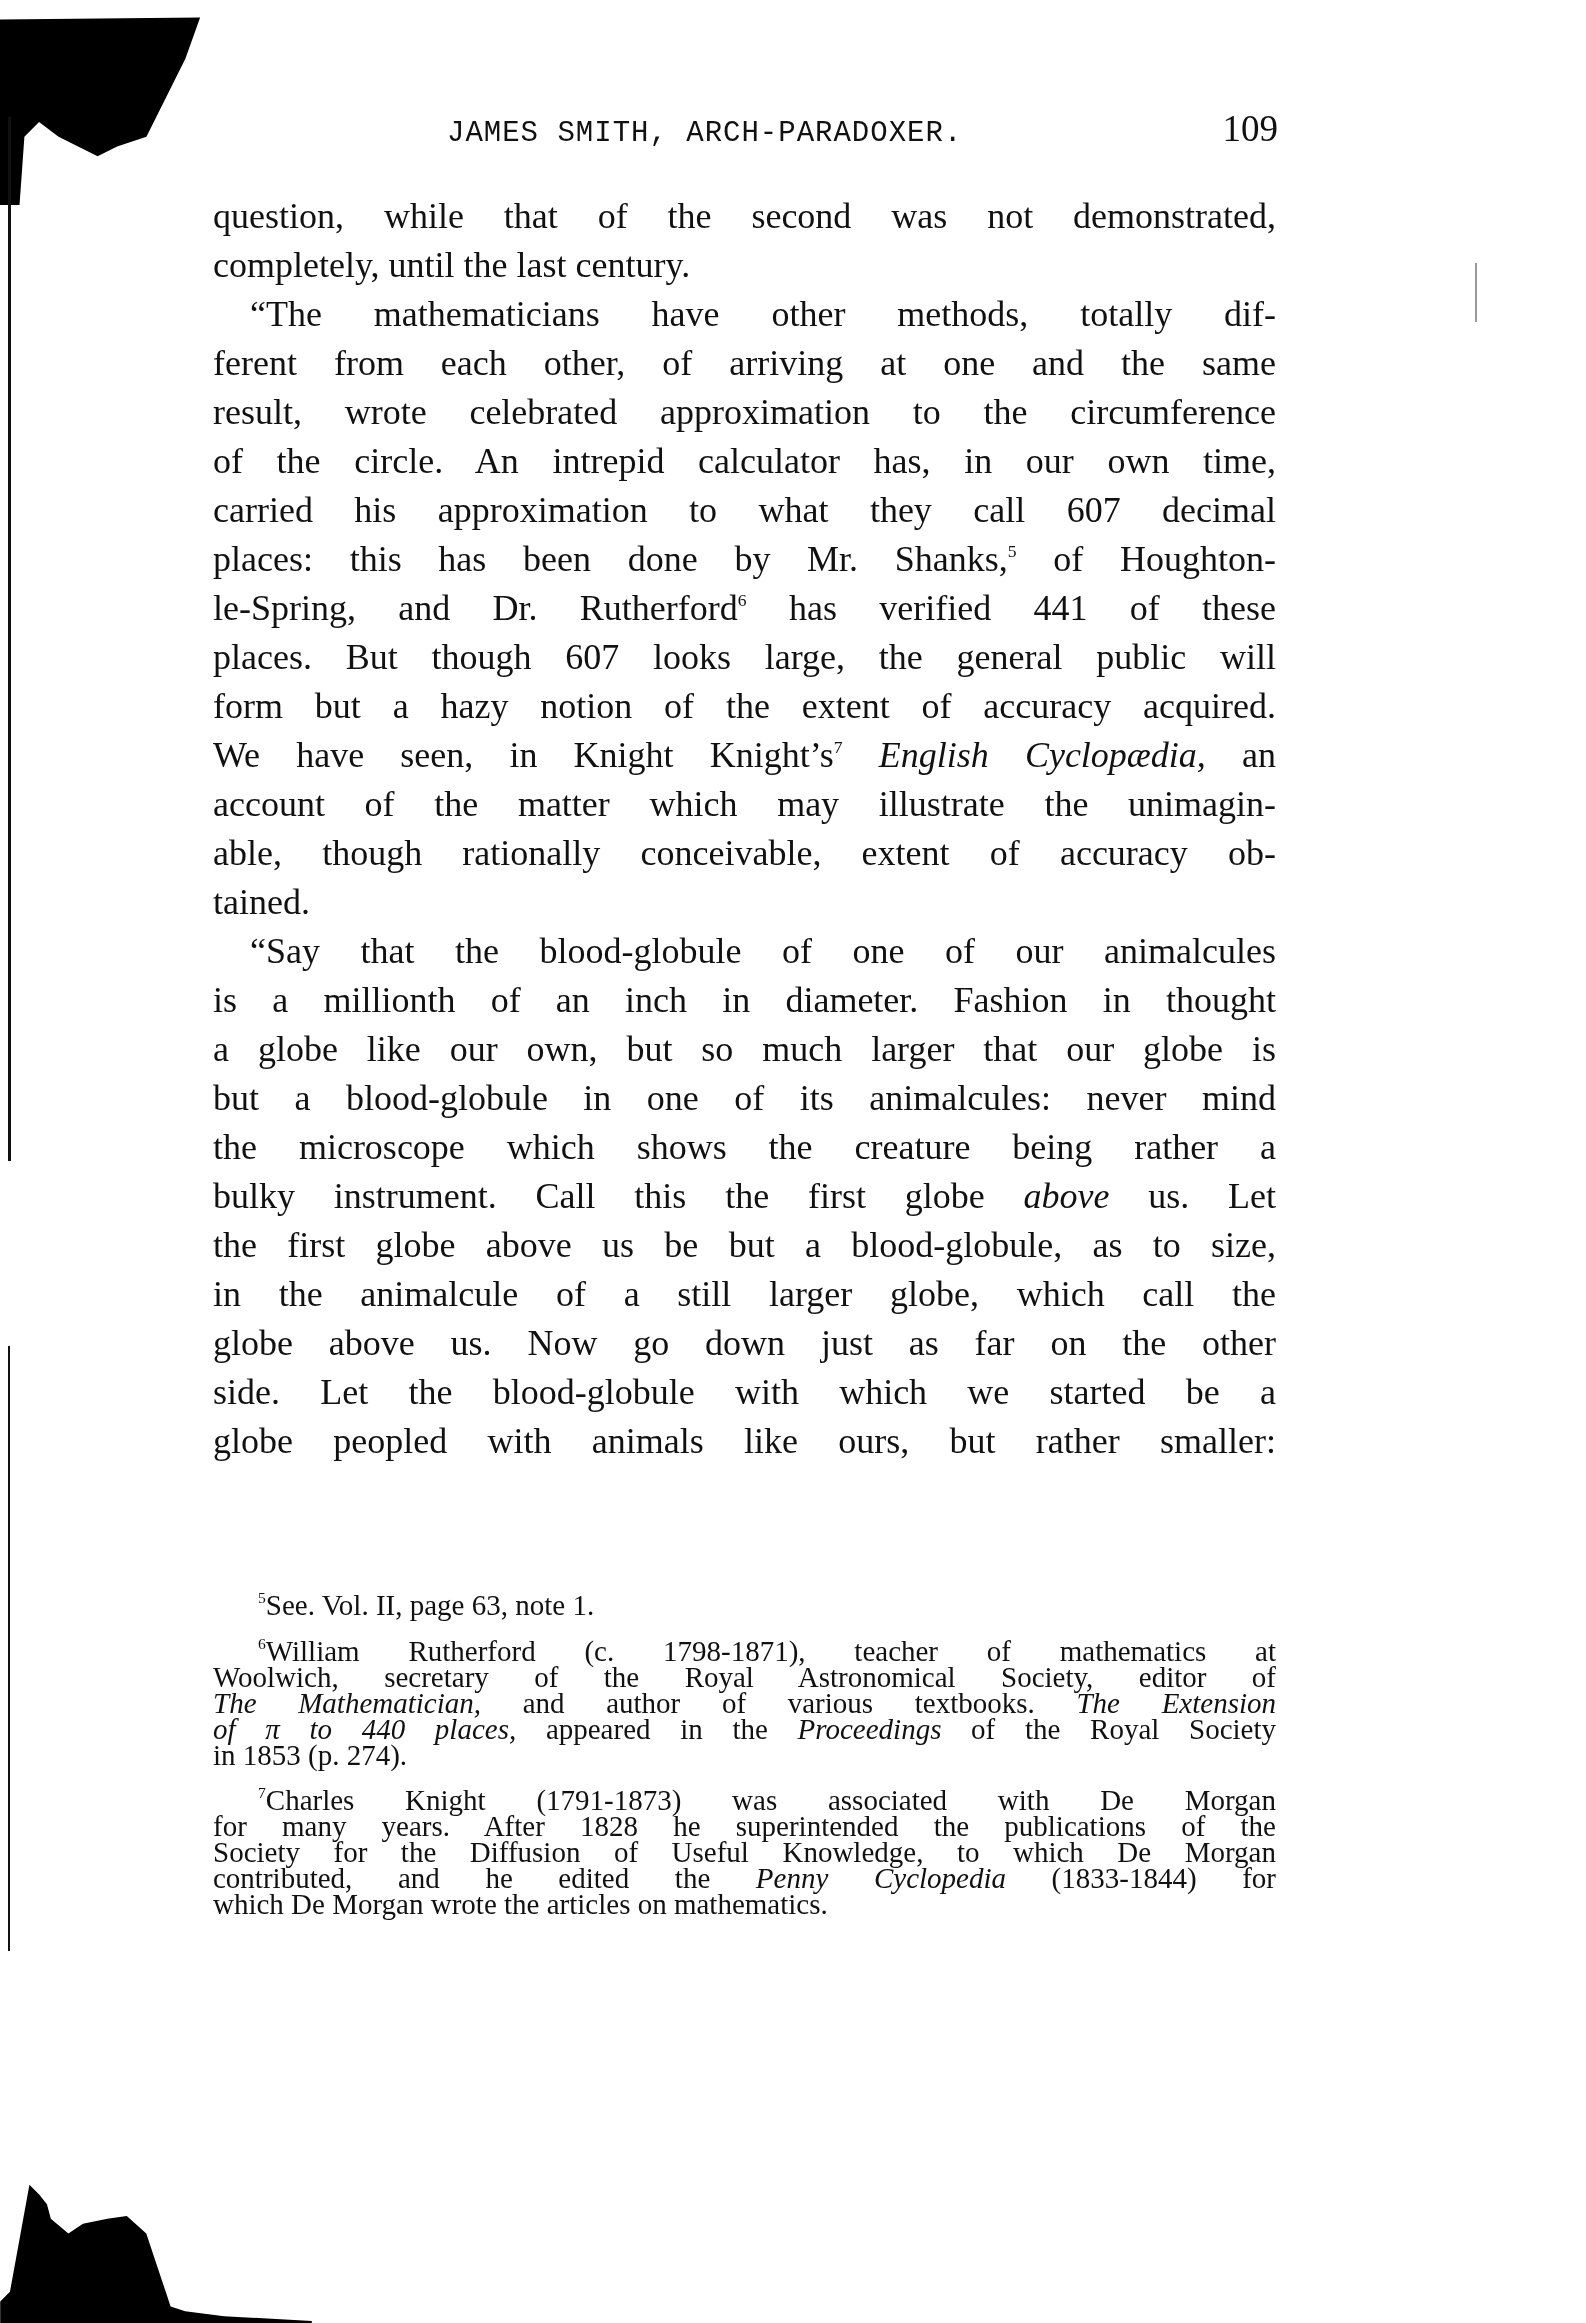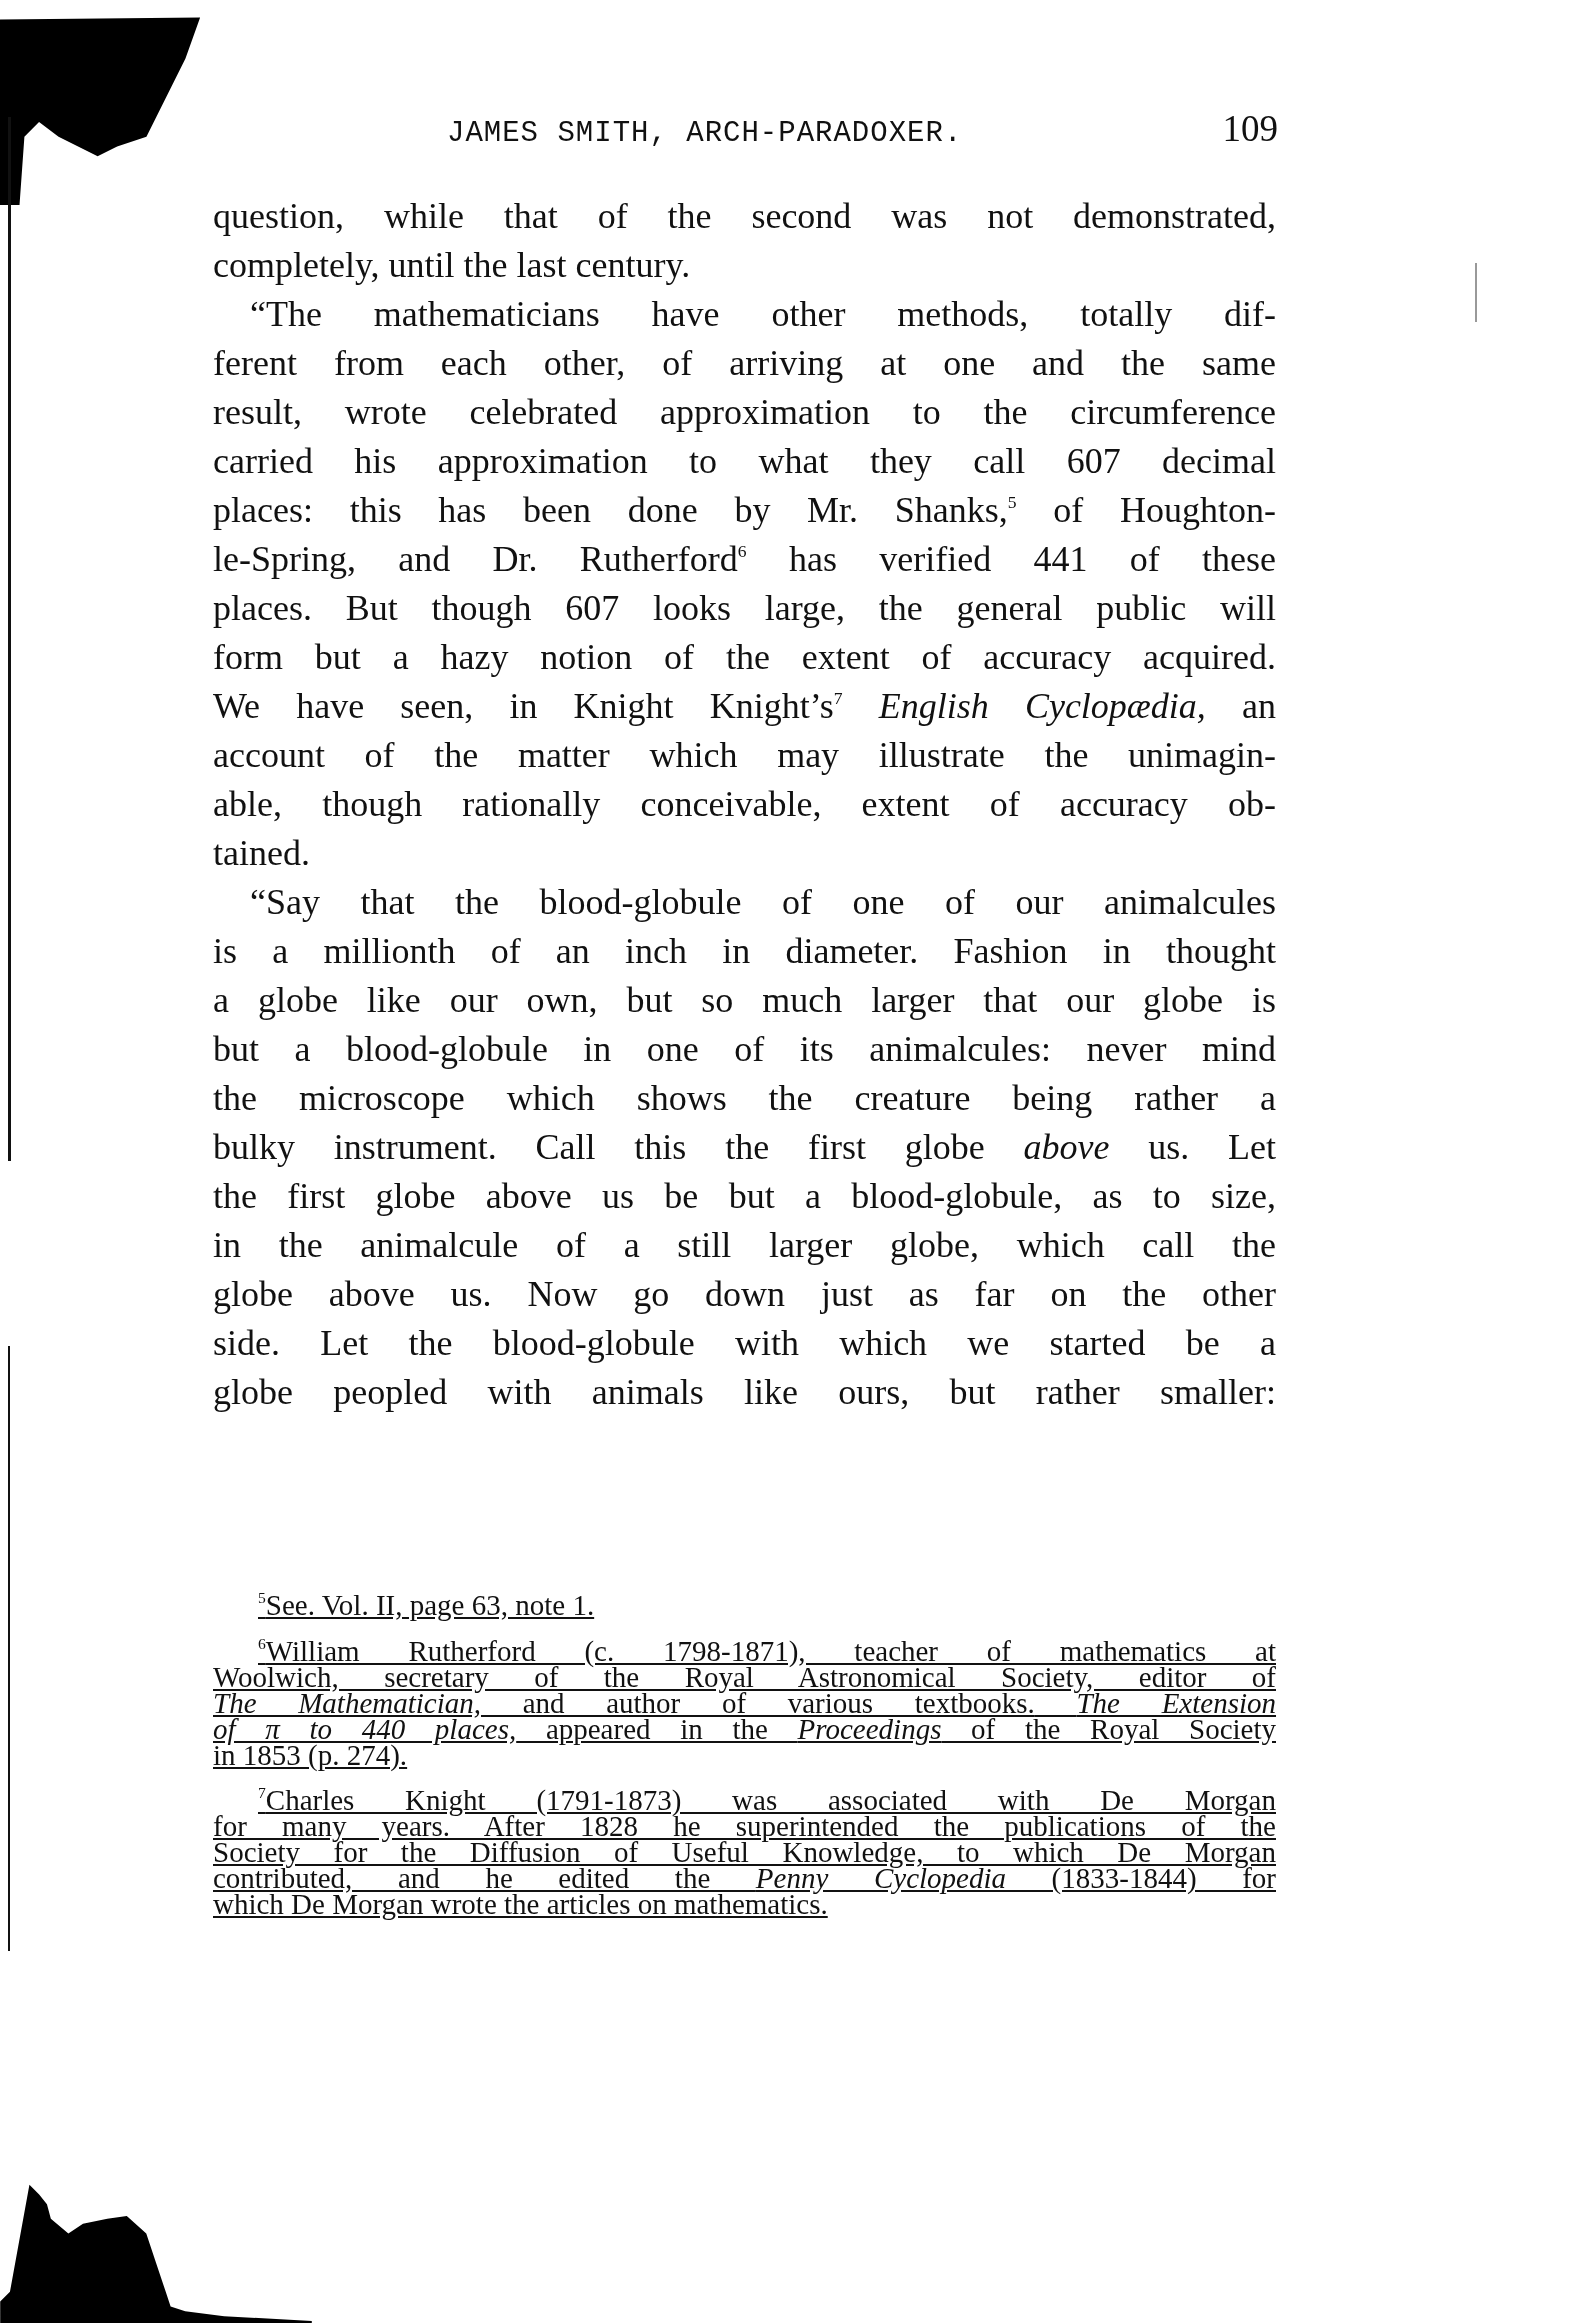--- a/index.html
+++ b/index.html
@@ -12,21 +12,21 @@
   .running-head { position: absolute; left: 252px; top: 9.8px; font-size: 29px; letter-spacing: 1px; font-family: Liberation Mono, monospace; }
   .page-num { position: absolute; right: 0; top: 0; font-size: 37px; }
   .body-text { position: absolute; left: 213px; top: 192px; width: 1063px;
                font-size: 36px; line-height: 49px; text-align: justify; }
   .line { display: block; text-align: justify; text-align-last: justify; white-space: nowrap; }
   .line.last { text-align-last: left; }
   sup { font-size: 17.6px; vertical-align: 13.7px; line-height: 0; }
   .footnotes { position: absolute; left: 213px; top: 1592px; width: 1063px;
                font-size: 29px; line-height: 26px; }
   .fn { margin: 0 0 19.5px 0; }
-  .fn .line { white-space: nowrap; text-decoration: underline; }
+  .fn .line { white-space: nowrap; }
   .fn-first { padding-left: 45px; }
   .fnmark { font-size: 15.6px; vertical-align: 11.7px; line-height: 0; }
   i { font-style: italic; margin-top: 38px; }
 </style>
 </head>
 <body>
 
 <svg class="blot-top" width="205" height="205" viewBox="0 0 210 210">
   <path d="M0 20 L205 18 L190 60 L150 140 L120 150 L100 160 L80 150 L60 140 L40 125 L25 140 L20 210 L0 210 Z" fill="#000"></path>
 </svg>
@@ -41,20 +41,21 @@
   <span class="running-head">JAMES SMITH, ARCH-PARADOXER.</span>
   <span class="page-num">109</span>
 </div>
 
 <div class="body-text">
   <span class="line">question, while that of the second was not demonstrated,</span>
   <span class="line last">completely, until the last century.</span>
   <span class="line" style="padding-left:37px;">“The mathematicians have other methods, totally dif-</span>
   <span class="line">ferent from each other, of arriving at one and the same</span>
   <span class="line">result, wrote celebrated approximation to the circumference</span>
+  <span class="line">of the circle.  An intrepid calculator has, in our own time,</span>
   <span class="line">carried his approximation to what they call 607 decimal</span>
   <span class="line"><span>places: this has been done by Mr. Shanks,</span><sup>5</sup> <span>of Houghton-</span></span>
   <span class="line"><span>le-Spring, and Dr. Rutherford</span><sup>6</sup> <span>has verified 441 of these</span></span>
   <span class="line">places.  But though 607 looks large, the general public will</span>
   <span class="line">form but a hazy notion of the extent of accuracy acquired.</span>
   <span class="line"><span>We have seen, in Knight Knight’s</span><sup>7</sup> <i>English Cyclopædia,</i> <span>an</span></span>
   <span class="line">account of the matter which may illustrate the unimagin-</span>
   <span class="line">able, though rationally conceivable, extent of accuracy ob-</span>
   <span class="line last">tained.</span>
   <span class="line" style="padding-left:37px;">“Say that the blood-globule of one of our animalcules</span>

